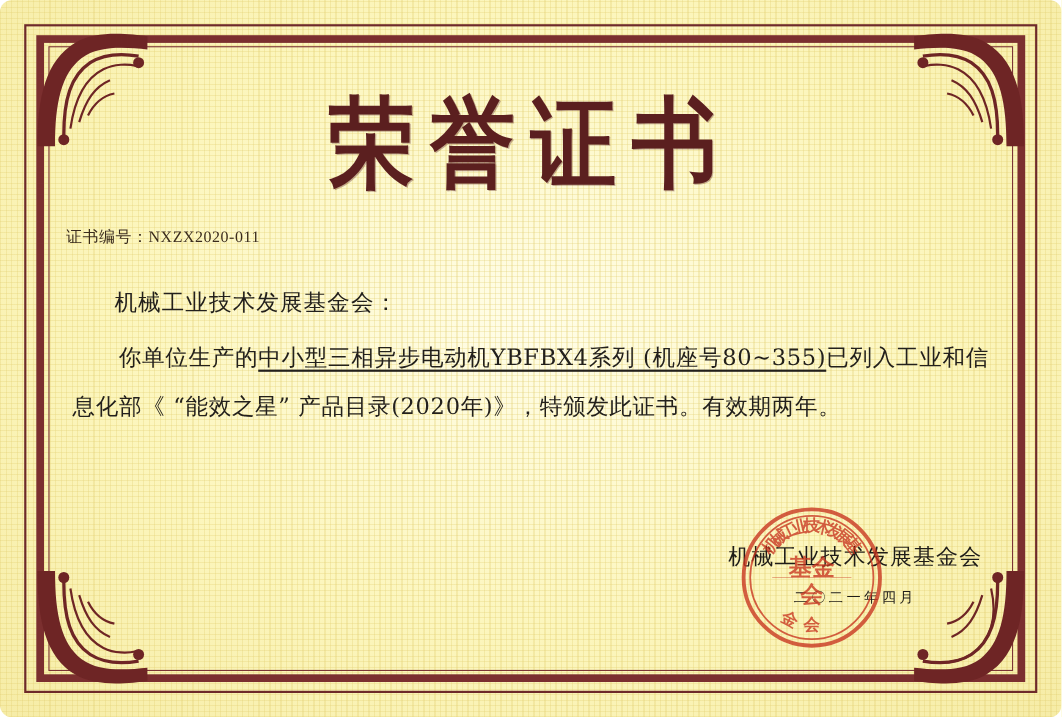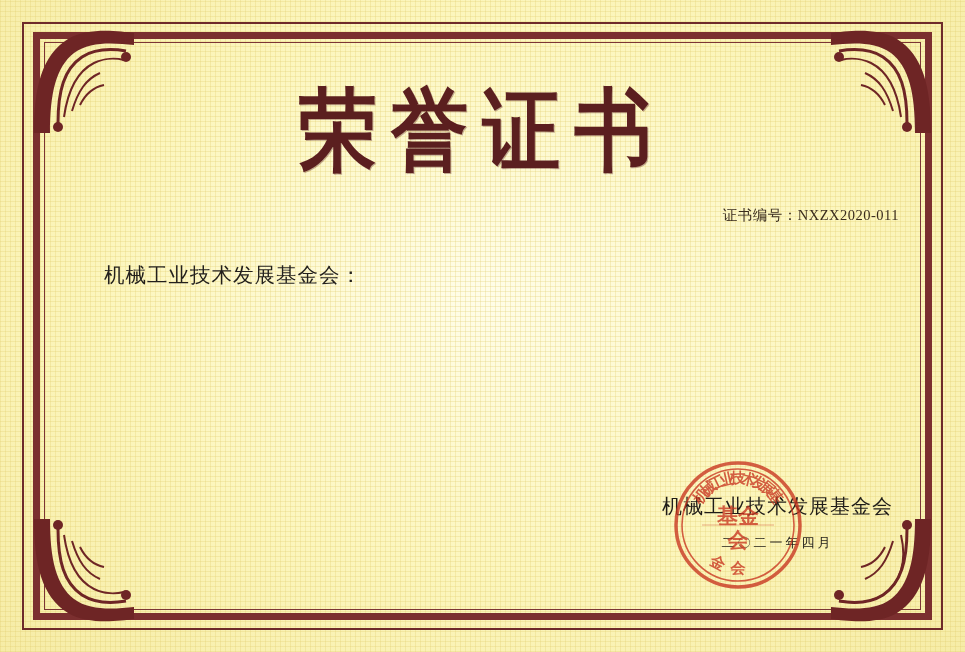--- a/index.html
+++ b/index.html
@@ -12,20 +12,21 @@
   #certificate {
     position: relative;
     width: 965px;
     height: 652px;
     background-color: #fdf8c8;
     background-image:
       repeating-linear-gradient(0deg, rgba(225,205,110,0.30) 0px, rgba(225,205,110,0.30) 1px, rgba(0,0,0,0) 1px, rgba(0,0,0,0) 5px),
       repeating-linear-gradient(90deg, rgba(225,205,110,0.30) 0px, rgba(225,205,110,0.30) 1px, rgba(0,0,0,0) 1px, rgba(0,0,0,0) 5px),
       radial-gradient(ellipse at 50% 45%, #fffde8 0%, #fcf6bd 55%, #f6eca6 100%);
     overflow: hidden;
+    border-radius: 11px;
   }
 
   
   .border-outer {
     position: absolute;
     left: 22px; top: 22px; right: 22px; bottom: 22px;
     border: 2px solid #6e2a2a;
   }
   .border-inner {
     position: absolute;
@@ -65,21 +66,21 @@
     font-weight: 700;
     color: #5b1f1f;
     font-family: "DejaVu Serif", "Liberation Serif", serif;
     text-shadow: 1px 1px 0 rgba(90,30,30,0.35);
     transform: scale(1.02, 1.18);
     transform-origin: center;
   }
 
   .serial {
     margin-top: 34px;
-    text-align: right;
+    text-align: left;
     padding-right: 6px;
     font-size: 14.5px;
     color: #3a2b1c;
     letter-spacing: 0.5px;
     font-family: "Liberation Serif", serif;
   }
 
   .body {
     margin-top: 28px;
     padding: 0 6px;
@@ -187,20 +188,21 @@
   <div class="content">
 
     <div class="title">荣誉证书</div>
 
     <div class="serial">
       <span>证书编号：</span><span>NXZX2020-011</span>
     </div>
 
     <div class="body">
       <div class="salutation">机械工业技术发展基金会：</div>
+      <div class="para">你单位生产的<span class="underline">中小型三相异步电动机YBFBX4系列 (机座号80~355)</span>已列入工业和信息化部《 “能效之星” 产品目录(2020年)》，特颁发此证书。有效期两年。</div>
     </div>
 
     <div class="sign-block">
       <div class="seal">
         <svg viewBox="0 0 152 152">
           <g fill="none" stroke="#c8341f" stroke-width="3.5">
             <circle cx="76" cy="76" r="62"></circle>
             <circle cx="76" cy="76" r="56" stroke-width="1.6"></circle>
           </g>
           <g fill="#c8341f" font-family="DejaVu Serif, serif" font-size="15" font-weight="bold">

